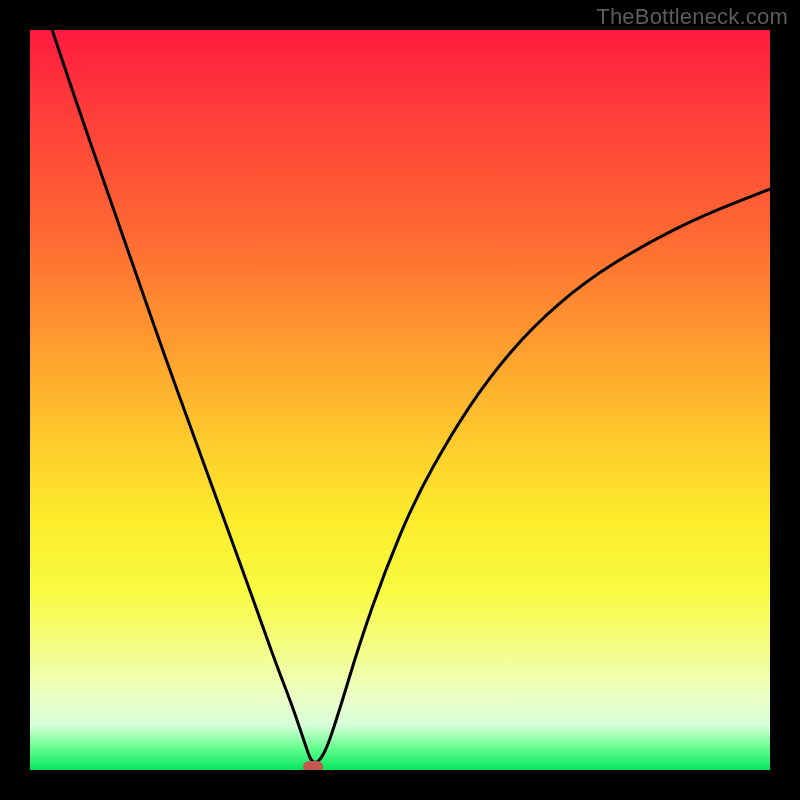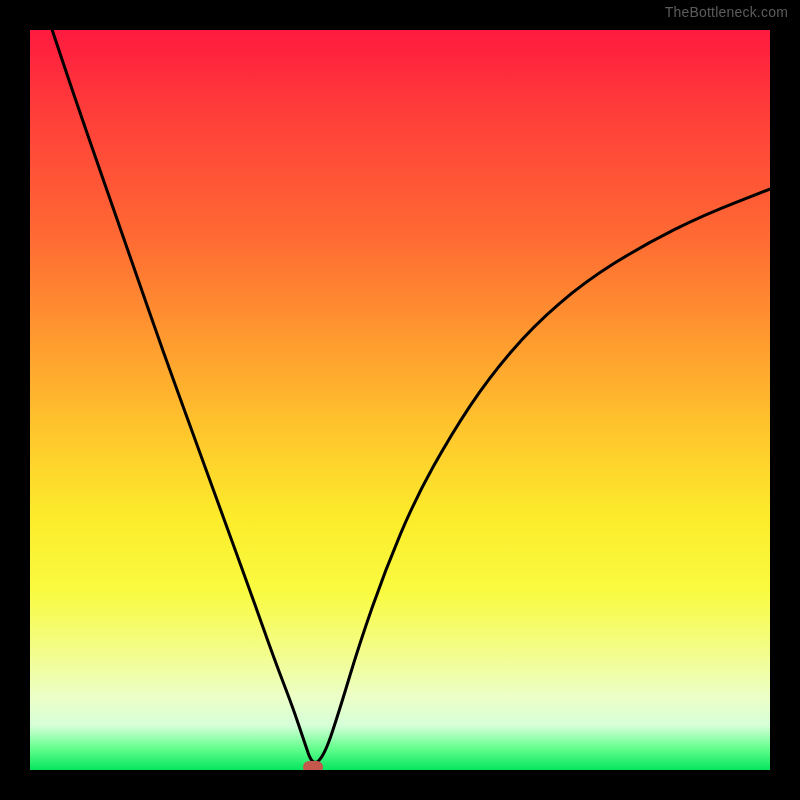--- a/index.html
+++ b/index.html
@@ -15,21 +15,21 @@
     position: relative;
     width: 800px;
     height: 800px;
     background: #000;
   }
   .watermark {
     position: absolute;
     top: 4px;
     right: 12px;
     color: #5c5c5c;
-    font-size: 14px;
+    font-size: 22px;
     font-weight: 500;
     letter-spacing: 0.2px;
     z-index: 10;
   }
   .plot-area {
     position: absolute;
     left: 30px;
     top: 30px;
     width: 740px;
     height: 740px;

